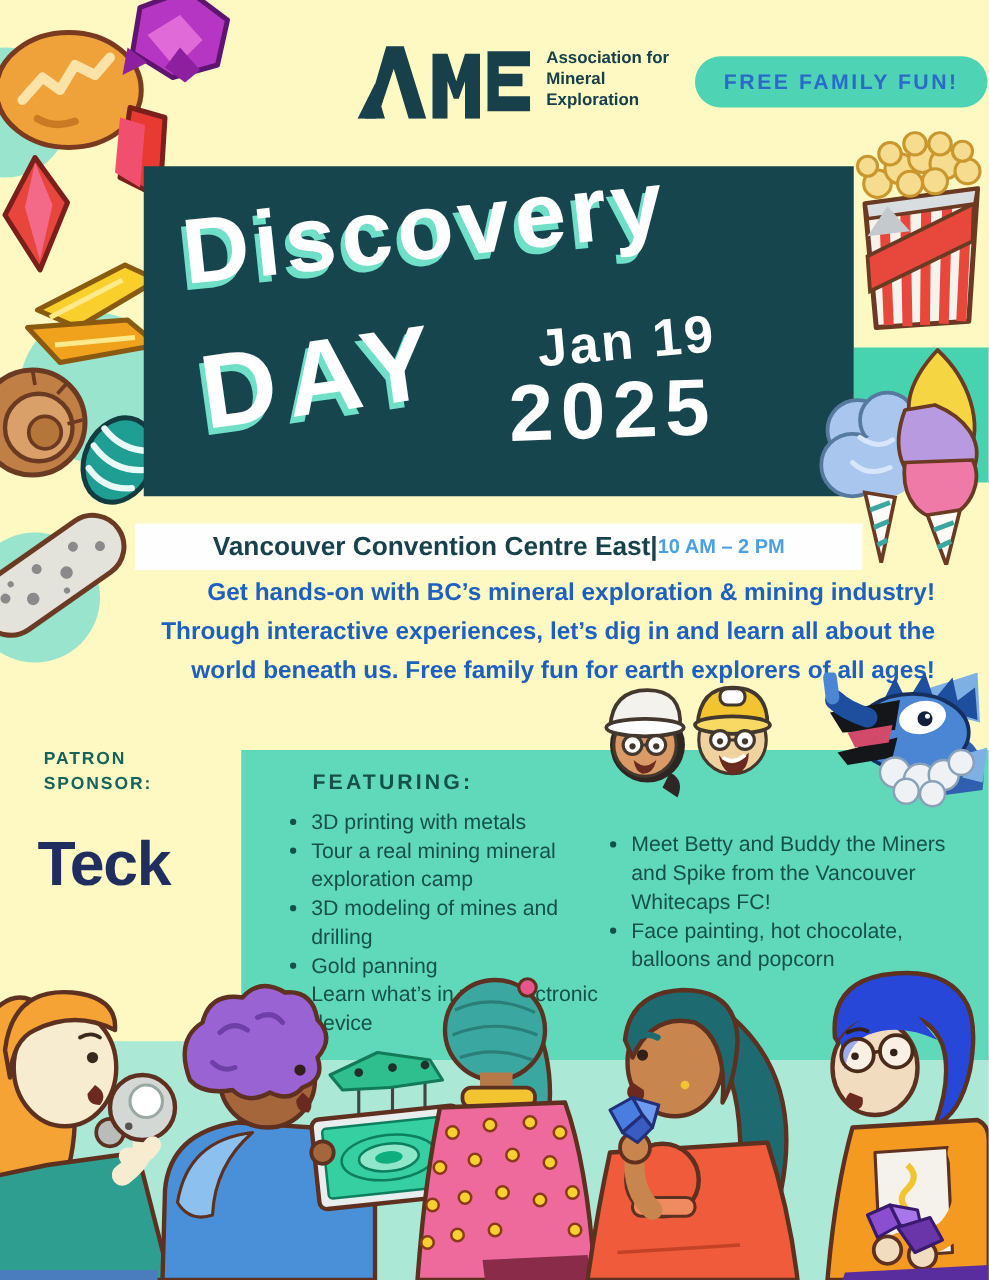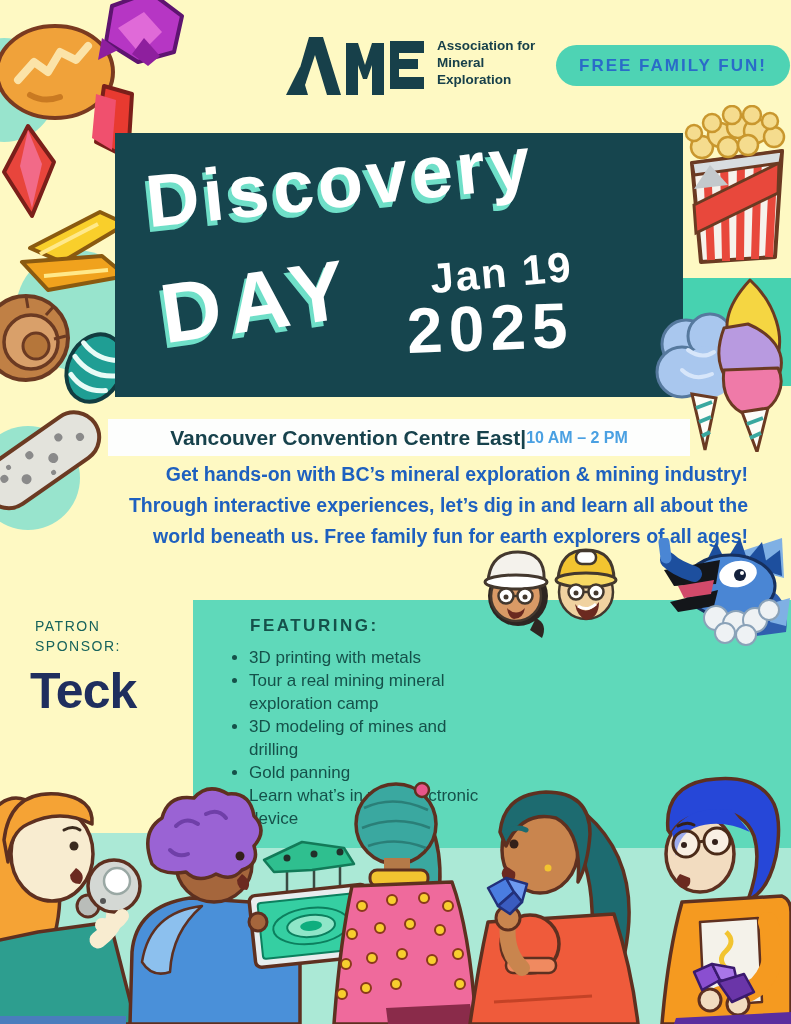--- a/index.html
+++ b/index.html
@@ -32,21 +32,21 @@
   
   .intro{position:absolute;left:103px;top:459px;width:645px;font-size:19.5px;line-height:31px;font-weight:bold;color:#1e60bf;text-align:right;}
   
   .panel{position:absolute;left:193px;top:600px;width:598px;height:248px;background:#5fd9ba;}
   .feat-head{position:absolute;left:57px;top:16px;font-size:17px;font-weight:bold;letter-spacing:2.5px;color:#15514a;}
   .feat-list{position:absolute;margin:0;padding:0 0 0 20px;font-size:17px;line-height:23px;font-weight:normal;color:#15514a;}
   .feat-list li::marker{color:#15514a;}
   .flist-left{left:36px;top:46px;width:235px;}
   .flist-right{left:292px;top:64px;width:265px;}
   
-  .sponsor-label{position:absolute;left:35px;top:616px;width:120px;font-size:14px;line-height:20px;font-weight:normal;letter-spacing:1.5px;color:#17635c;}
+  .sponsor-label{position:absolute;left:35px;top:596px;width:120px;font-size:14px;line-height:20px;font-weight:bold;letter-spacing:1.5px;color:#17635c;}
   .sponsor-name{position:absolute;left:30px;top:662px;font-size:50px;font-weight:bold;letter-spacing:-1px;color:#1f2e5e;}
   svg{display:block;}
 </style>
 </head>
 <body>
 
 <div class="poster">
 
   <div class="bgcircle" style="left:-48px;top:38px;width:104px;height:104px;"></div>
   <div class="bgcircle" style="left:16px;top:250px;width:120px;height:120px;"></div>
@@ -170,20 +170,24 @@
   <div class="intro">Get hands-on with BC’s mineral exploration &amp; mining industry! Through interactive experiences, let’s dig in and learn all about the world beneath us. Free family fun for earth explorers of all ages!</div>
 
   <div class="panel">
     <div class="feat-head">FEATURING:</div>
     <ul class="feat-list flist-left">
         <li>3D printing with metals</li>
         <li>Tour a real mining mineral exploration camp</li>
         <li>3D modeling of mines and drilling</li>
         <li>Gold panning</li>
         <li>Learn what’s in your electronic device</li>
+      </ul>
+    <ul class="feat-list flist-right">
+        <li>Meet Betty and Buddy the Miners and Spike from the Vancouver Whitecaps FC!</li>
+        <li>Face painting, hot chocolate, balloons and popcorn</li>
       </ul>
   </div>
 
   <div class="sponsor-label">PATRON SPONSOR:</div>
   <div class="sponsor-name">Teck</div>
 
   <svg class="abs" style="left:478px;top:538px;" width="312" height="112" viewBox="0 0 312 112">
     <g stroke-linejoin="round">
       <circle cx="40" cy="58" r="30" fill="#2e2622"></circle>
       <path d="M58,80 q12,6 6,20 l-12,-8 Z" fill="#2e2622"></path>

